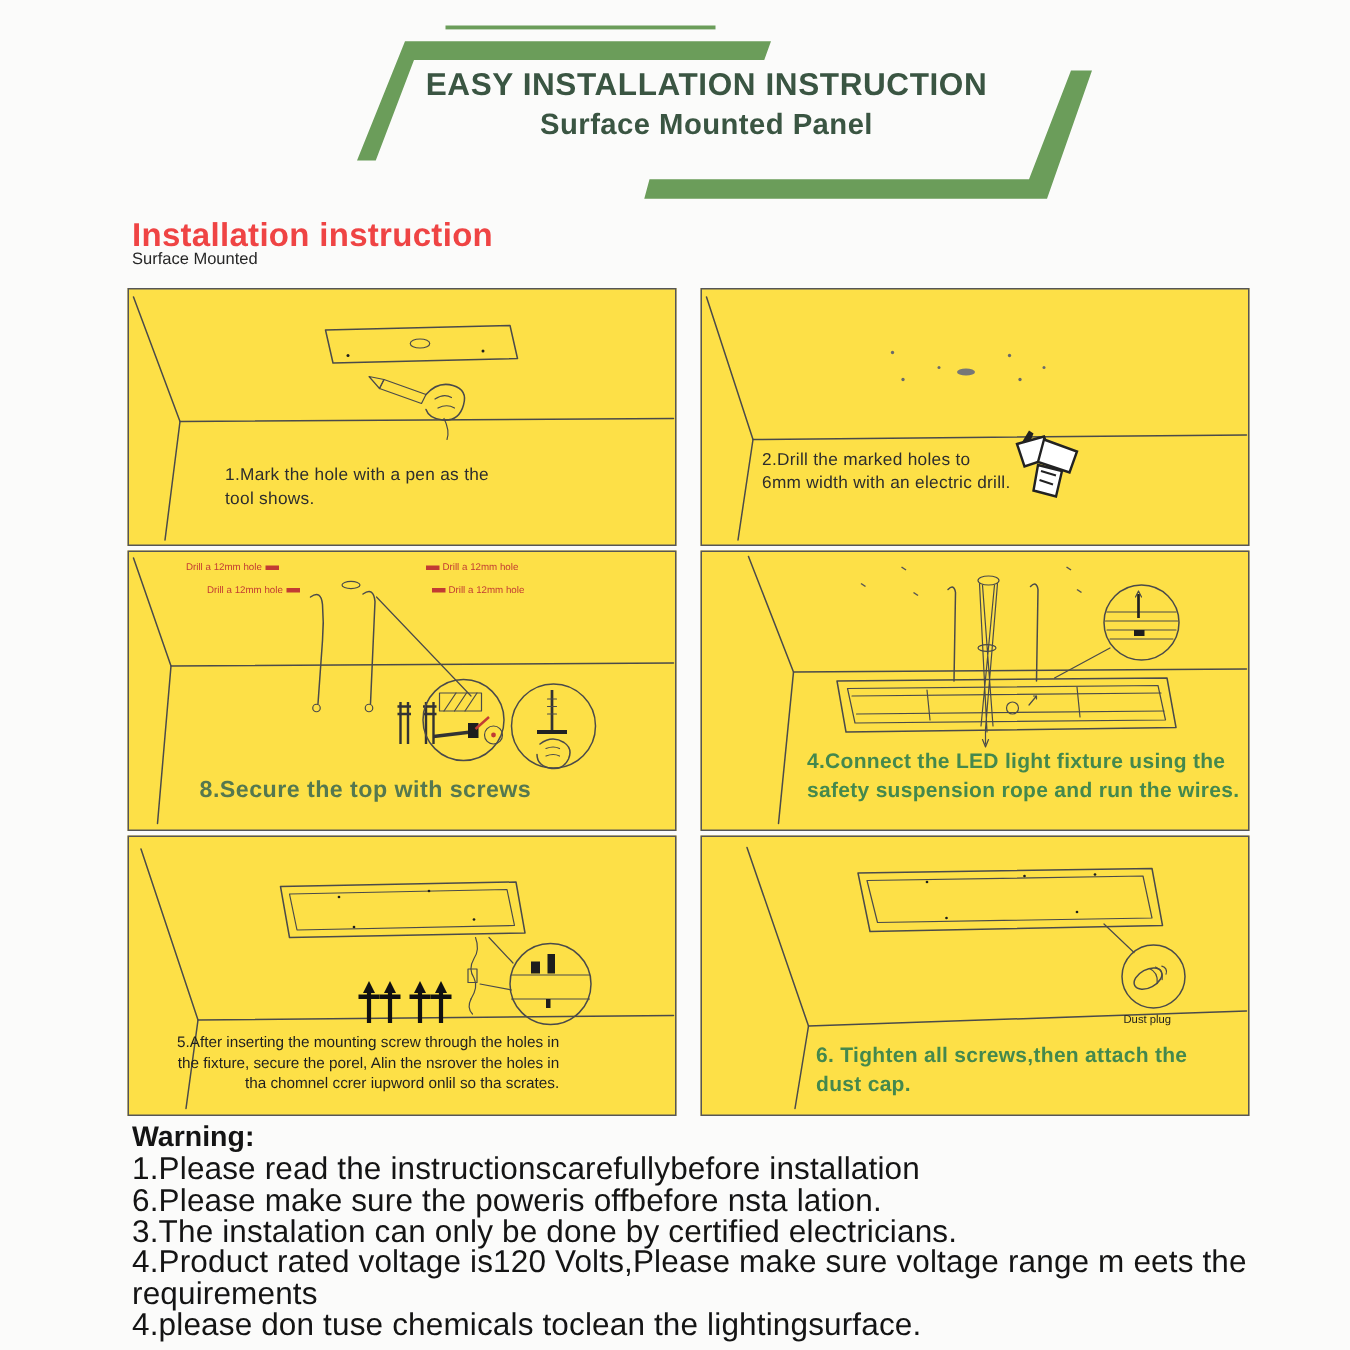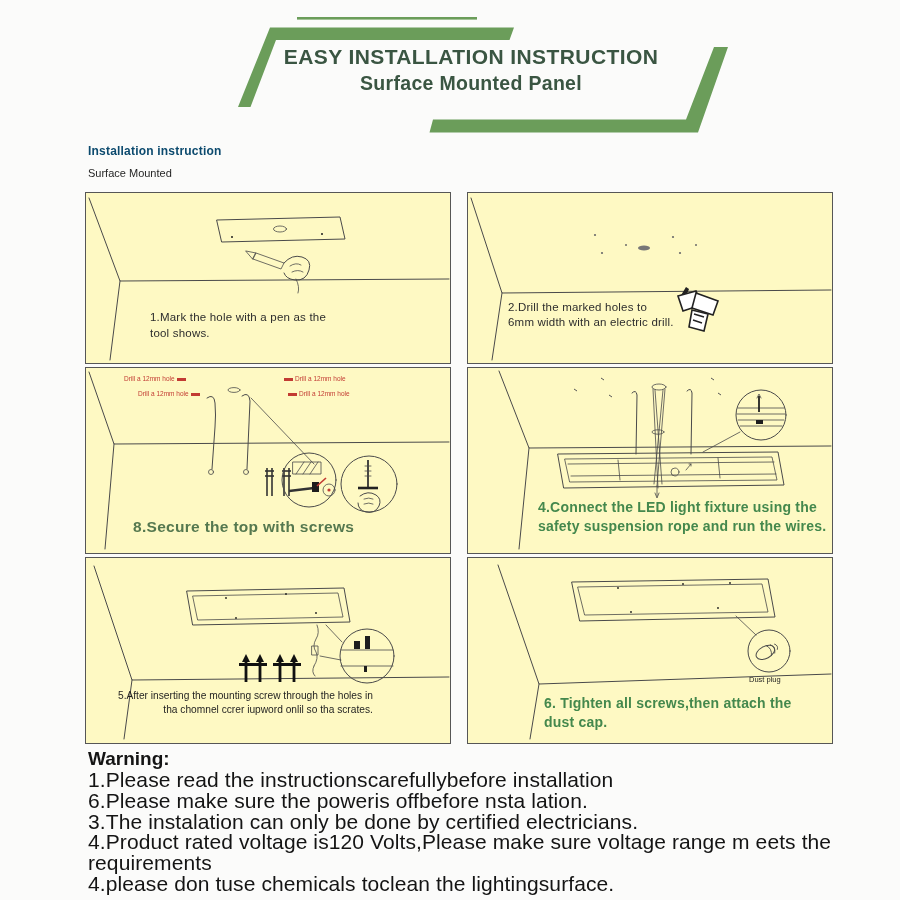--- a/index.html
+++ b/index.html
@@ -7,25 +7,25 @@
   .page{position:relative;width:900px;height:900px;margin:0 auto;background:#fbfbfa;overflow:hidden;padding-left:12px;}
 
   
   .banner-svg{position:absolute;left:0;top:0;}
   .banner-title{position:absolute;left:236px;top:45px;width:470px;text-align:center;
     font-weight:bold;font-size:21px;letter-spacing:.4px;color:#3a5542;}
   .banner-subtitle{position:absolute;left:236px;top:72px;width:470px;text-align:center;
     font-weight:bold;font-size:19.5px;letter-spacing:.3px;color:#3a5542;}
 
   
-  .sec-title{position:absolute;left:88px;top:144px;font-size:12px;font-weight:bold;color:#0c4a6e;letter-spacing:.2px;}
+  .sec-title{position:absolute;left:88px;top:144px;font-size:22px;font-weight:bold;color:#ef4444;letter-spacing:.2px;}
   .sec-subtitle{position:absolute;left:88px;top:167px;font-size:11px;color:#262626;}
 
   
-  .panel{position:absolute;border:1px solid #565656;background:#fef9c3;}
+  .panel{position:absolute;border:1px solid #565656;background:#fde047;}
   .panel svg{position:absolute;left:0;top:0;}
   .ln{fill:none;stroke:#4a4a4a;stroke-width:1;stroke-linecap:round;stroke-linejoin:round;}
   .thin{stroke-width:.8;}
   .dark{fill:#1d1d1d;stroke:none;}
   .caption{position:absolute;color:#2d2d2d;}
   .cap-sm{font-size:11.5px;line-height:16px;letter-spacing:.2px;}
   .cap-xs{font-size:10.2px;line-height:13.5px;color:#1f1f1f;}
   .cap-green-lg{font-size:15.5px;font-weight:bold;color:#55784f;letter-spacing:.3px;}
   .cap-green{font-size:14px;line-height:18.5px;font-weight:bold;color:#44884d;letter-spacing:.2px;}
   .hole-label{position:absolute;font-size:6.5px;color:#c23b33;white-space:nowrap;}
@@ -248,20 +248,21 @@
       <g>
         <circle class="ln" cx="281" cy="98" r="27"></circle>
         <path class="ln thin" d="M255,92 h52 M255,108 h52"></path>
         <rect class="dark" x="268" y="83" width="6" height="8"></rect>
         <rect class="dark" x="279" y="78" width="5" height="13"></rect>
         <rect class="dark" x="278" y="108" width="3" height="6"></rect>
       </g>
     </svg>
     <div class="caption cap-xs" style="left:32px;top:131px;">
       <div>5.After inserting the mounting screw through the holes in</div>
+      <div>the fixture, secure the porel, Alin the nsrover the holes in</div>
       <div>tha chomnel ccrer iupword onlil so tha scrates.</div>
     </div>
   </div>
 
   <div class="panel" style="left:467px;top:557px;width:364px;height:185px;">
     <svg width="364" height="185" viewBox="0 0 364 185">
       <path class="ln" d="M30,7 L71,126 L363,116"></path>
       <path class="ln" d="M71,126 L62,181"></path>
       <g>
         <polygon class="ln" points="104,24 300,21 307,59 112,63"></polygon>

